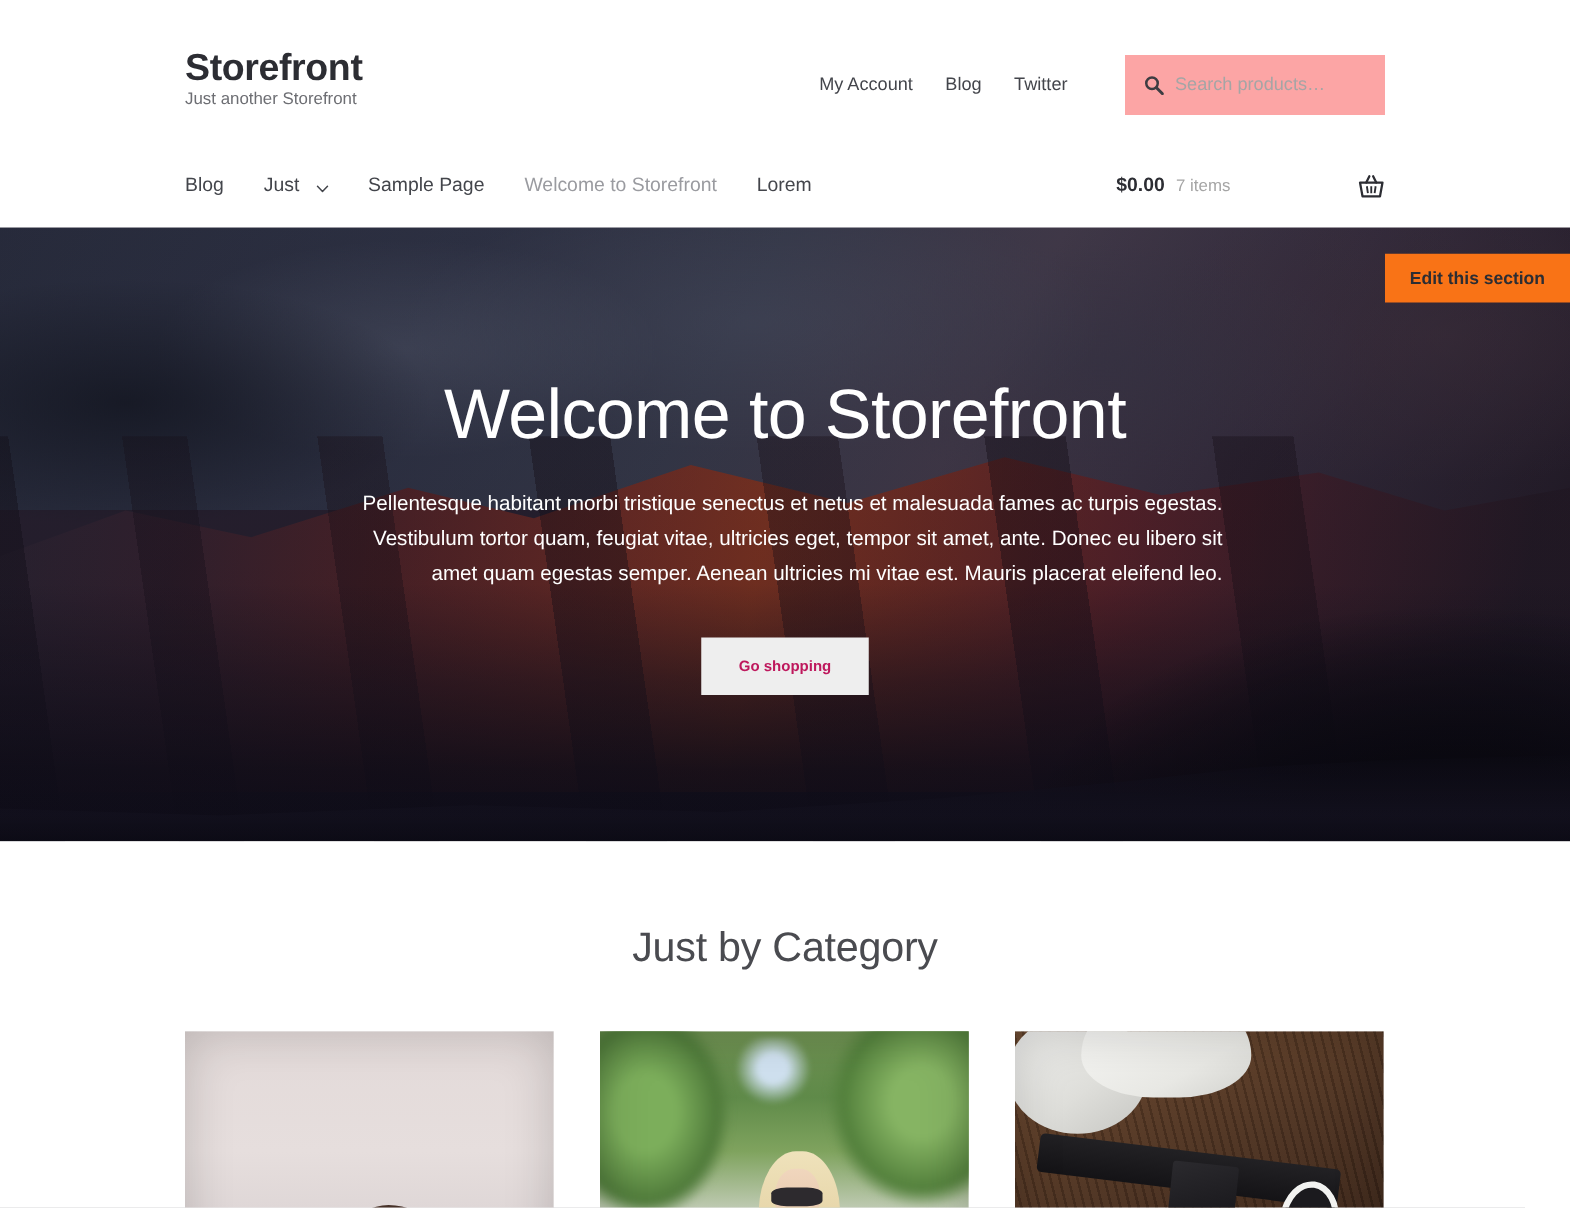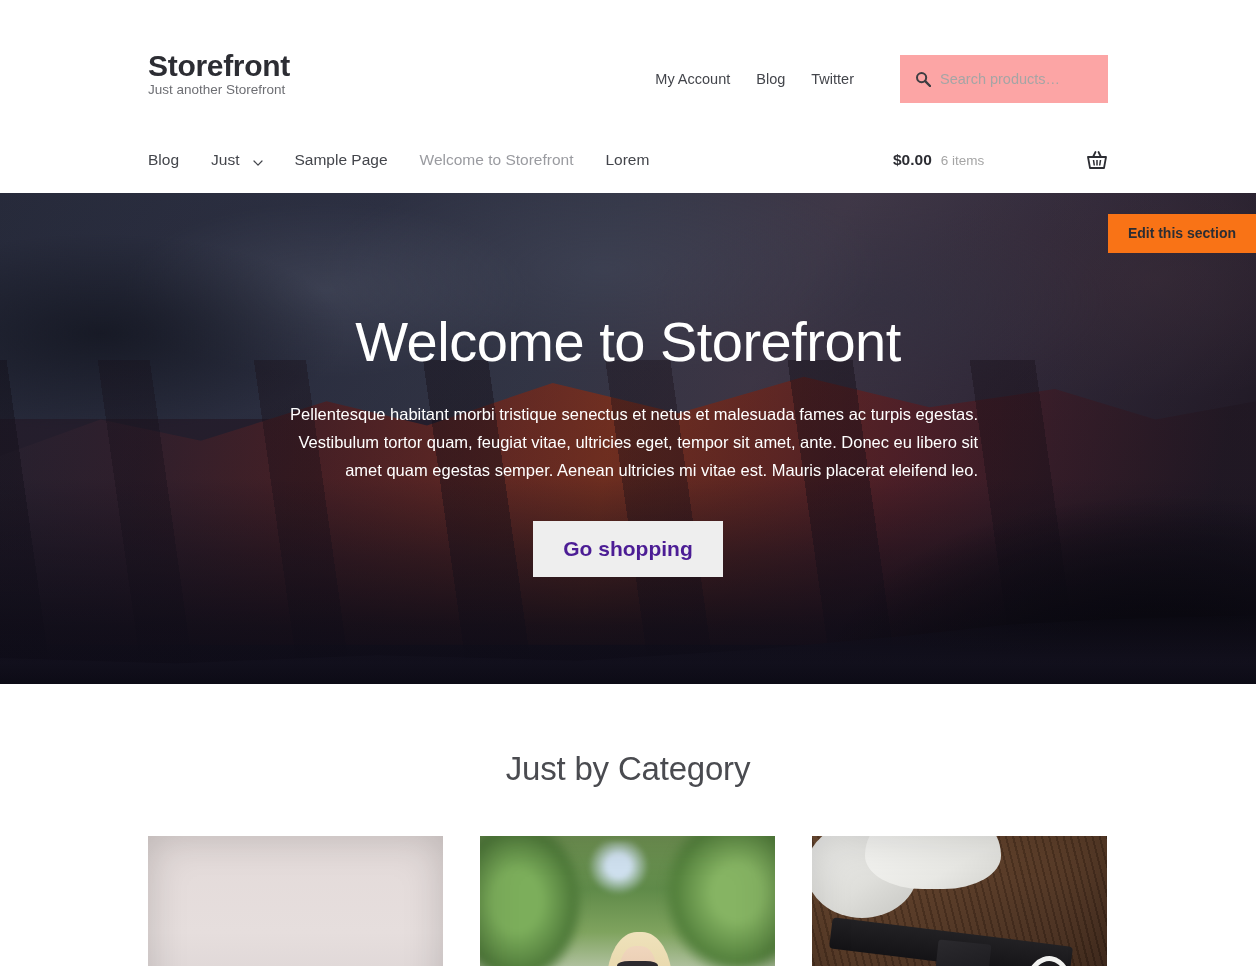--- a/index.html
+++ b/index.html
@@ -17,21 +17,21 @@
 
   
   .site-header {
     position: relative;
     width: 100%;
     height: 182px;
     background: #ffffff;
   }
   .container {
     width: 960px;
-    margin: 11px auto;
+    margin: 0 auto;
     position: relative;
   }
 
   .header-top {
     display: flex;
     align-items: flex-start;
     justify-content: space-between;
     padding-top: 38px;
   }
 
@@ -260,22 +260,22 @@
     font-size: 16.5px;
     line-height: 1.72;
     color: #ffffff;
     width: 700px;
     margin: 0 auto 36px;
     text-align: right;
   }
   .hero-btn {
     display: inline-block;
     background: #eeeeee;
-    color: #4c1d95;
-    font-size: 21px;
+    color: #be185d;
+    font-size: 12px;
     font-weight: bold;
     padding: 16px 30px;
     text-decoration: none;
     border: none;
     cursor: pointer;
     font-family: "Liberation Sans", sans-serif;
   }
 
   
   .categories {
@@ -449,21 +449,21 @@
             <a class="current">Welcome to Storefront</a>
           </li>
           <li>
             <a>Lorem</a>
           </li>
         </ul>
 
         <div class="cart-area">
           <span class="cart-text">
             <span class="cart-amount">$0.00</span>
-            <span class="cart-count">6 items</span>
+            <span class="cart-count">7 items</span>
           </span>
           <span class="cart-icon">
             <svg viewBox="0 0 22 22" width="22" height="22">
               <path d="M2 8 H20 L18 19 H4 Z" fill="none" stroke="#2c2d33" stroke-width="1.8" stroke-linejoin="round"></path>
               <path d="M7 8 L9.5 3" fill="none" stroke="#2c2d33" stroke-width="1.8" stroke-linecap="round"></path>
               <path d="M15 8 L12.5 3" fill="none" stroke="#2c2d33" stroke-width="1.8" stroke-linecap="round"></path>
               <line x1="7.5" y1="11" x2="8.3" y2="16.5" stroke="#2c2d33" stroke-width="1.5"></line>
               <line x1="11" y1="11" x2="11" y2="16.5" stroke="#2c2d33" stroke-width="1.5"></line>
               <line x1="14.5" y1="11" x2="13.7" y2="16.5" stroke="#2c2d33" stroke-width="1.5"></line>
             </svg>

